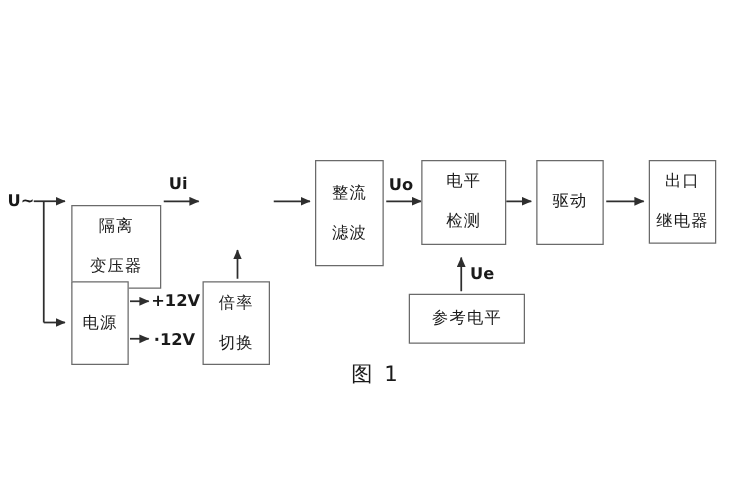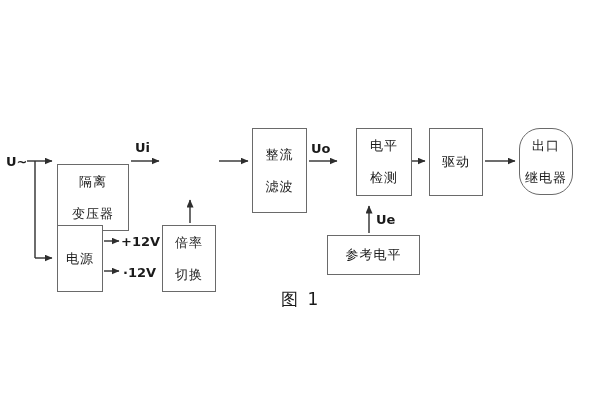--- a/index.html
+++ b/index.html
@@ -49,23 +49,23 @@
     position:absolute;
     font-size:17px;
     color:var(--text);
     letter-spacing:2px;
     white-space:nowrap;
   }
   
   #b-isolation{left:57px;top:128px;width:72px;height:67px;margin-top:36px;}
   #b-setting{left:163px;top:128px;width:54px;height:67px;}
   #b-rectifier{left:252px;top:128px;width:55px;height:85px;}
-  #b-level{left:356px;top:128px;width:56px;height:68px;}
+  #b-level{left:337px;top:128px;width:68px;height:68px;}
   #b-driver{left:429px;top:128px;width:54px;height:68px;}
-  #b-relay{left:519px;top:128px;width:54px;height:67px;border-radius:21px;}
+  #b-relay{left:519px;top:128px;width:54px;height:67px;}
   #b-power{left:57px;top:225px;width:46px;height:67px;text-align:center;}
   #b-ratio{left:162px;top:225px;width:54px;height:67px;}
   #b-ref{left:327px;top:235px;width:93px;height:40px;gap:0;}
   
   #l-u{left:6px;top:154px;}
   #l-ui{left:135px;top:140px;text-align:right;}
   #l-uo{left:311px;top:141px;}
   #l-ue{left:376px;top:212px;}
   #l-p12{left:121px;top:234px;}
   #l-m12{left:123px;top:265px;}

